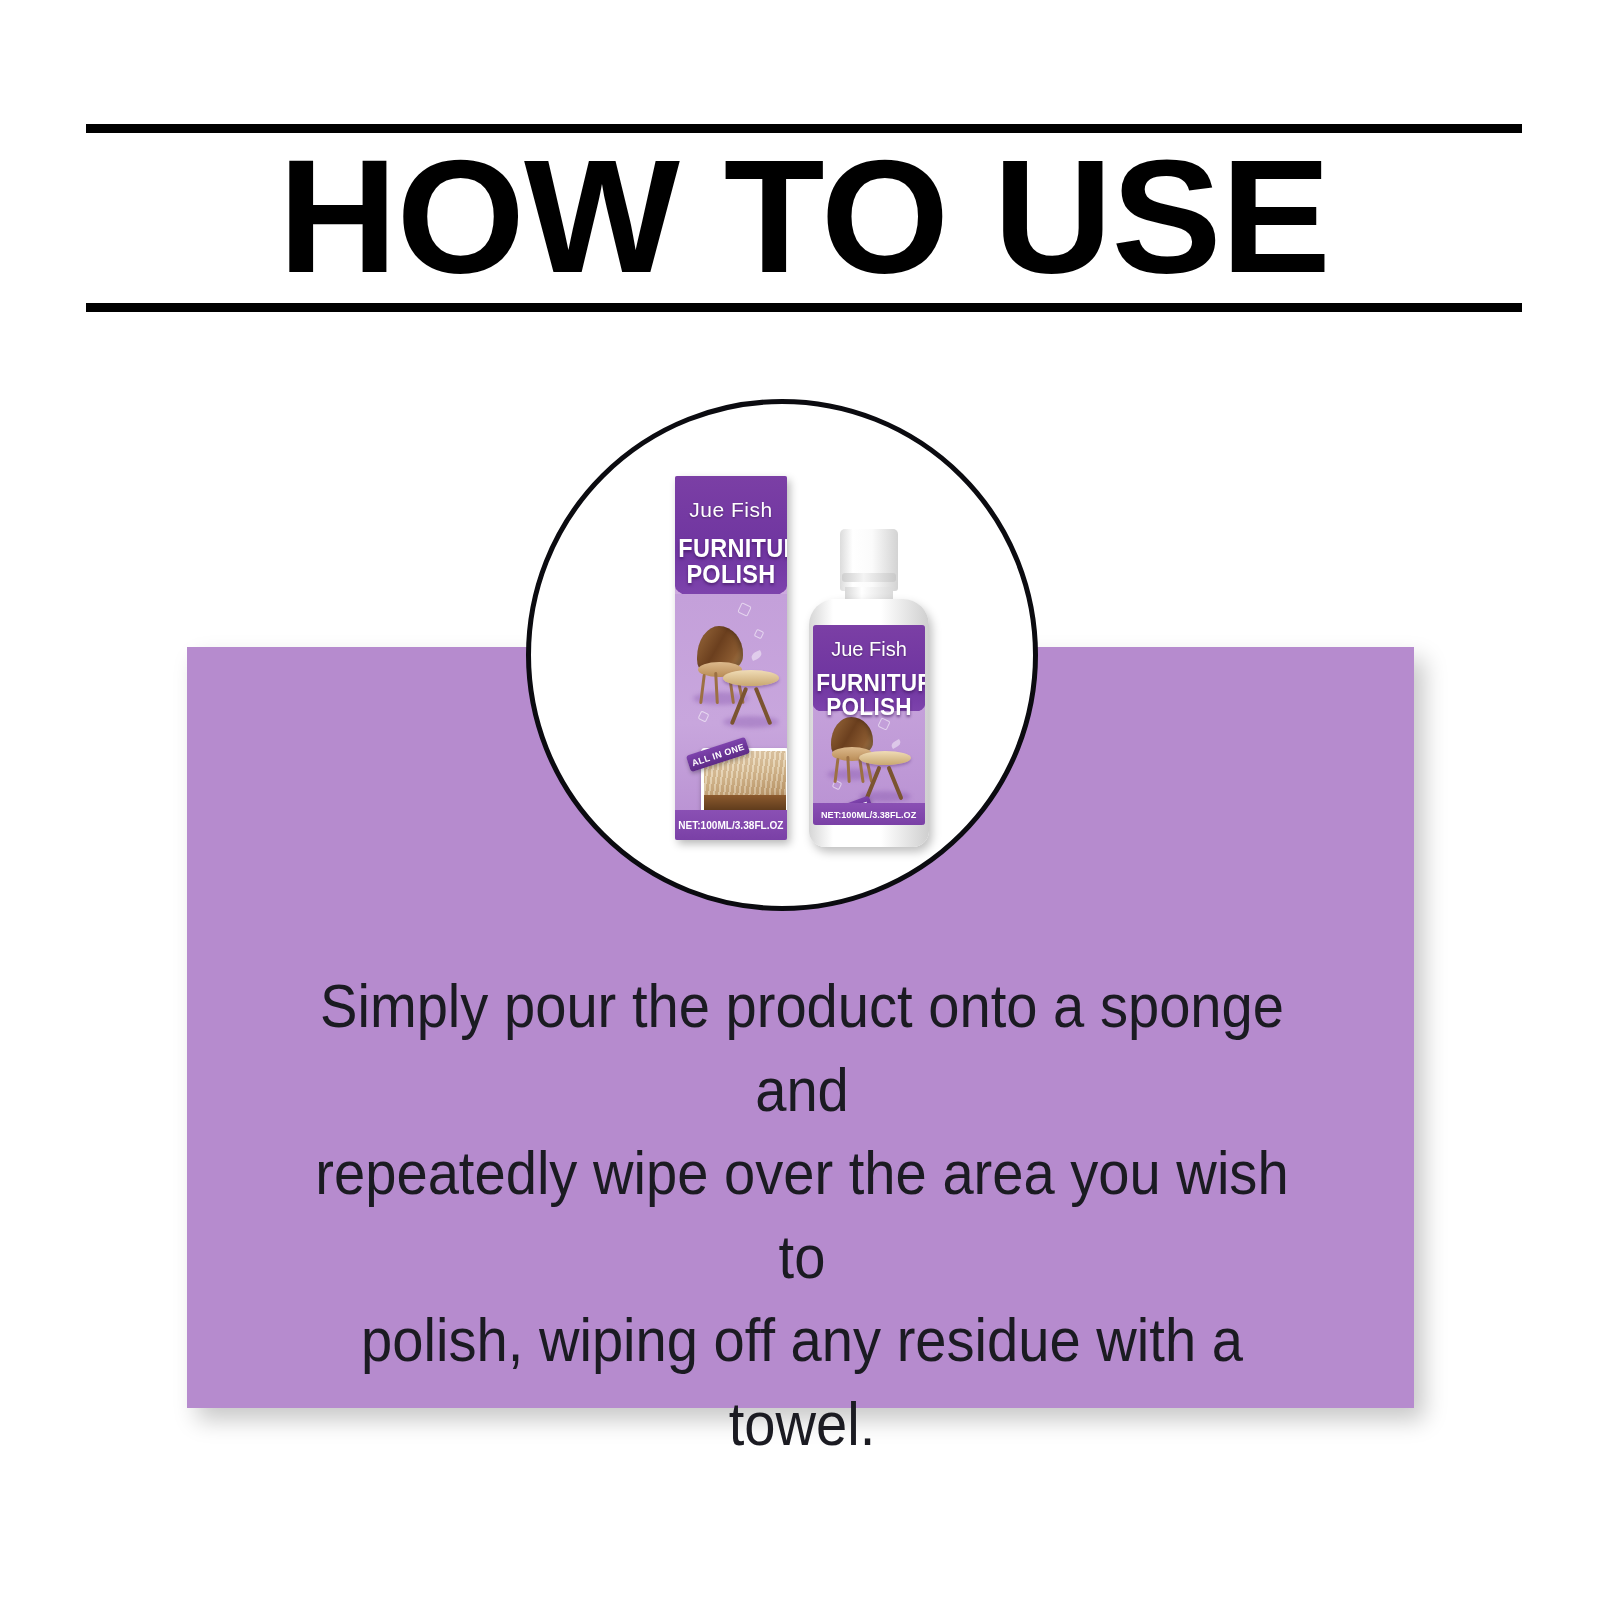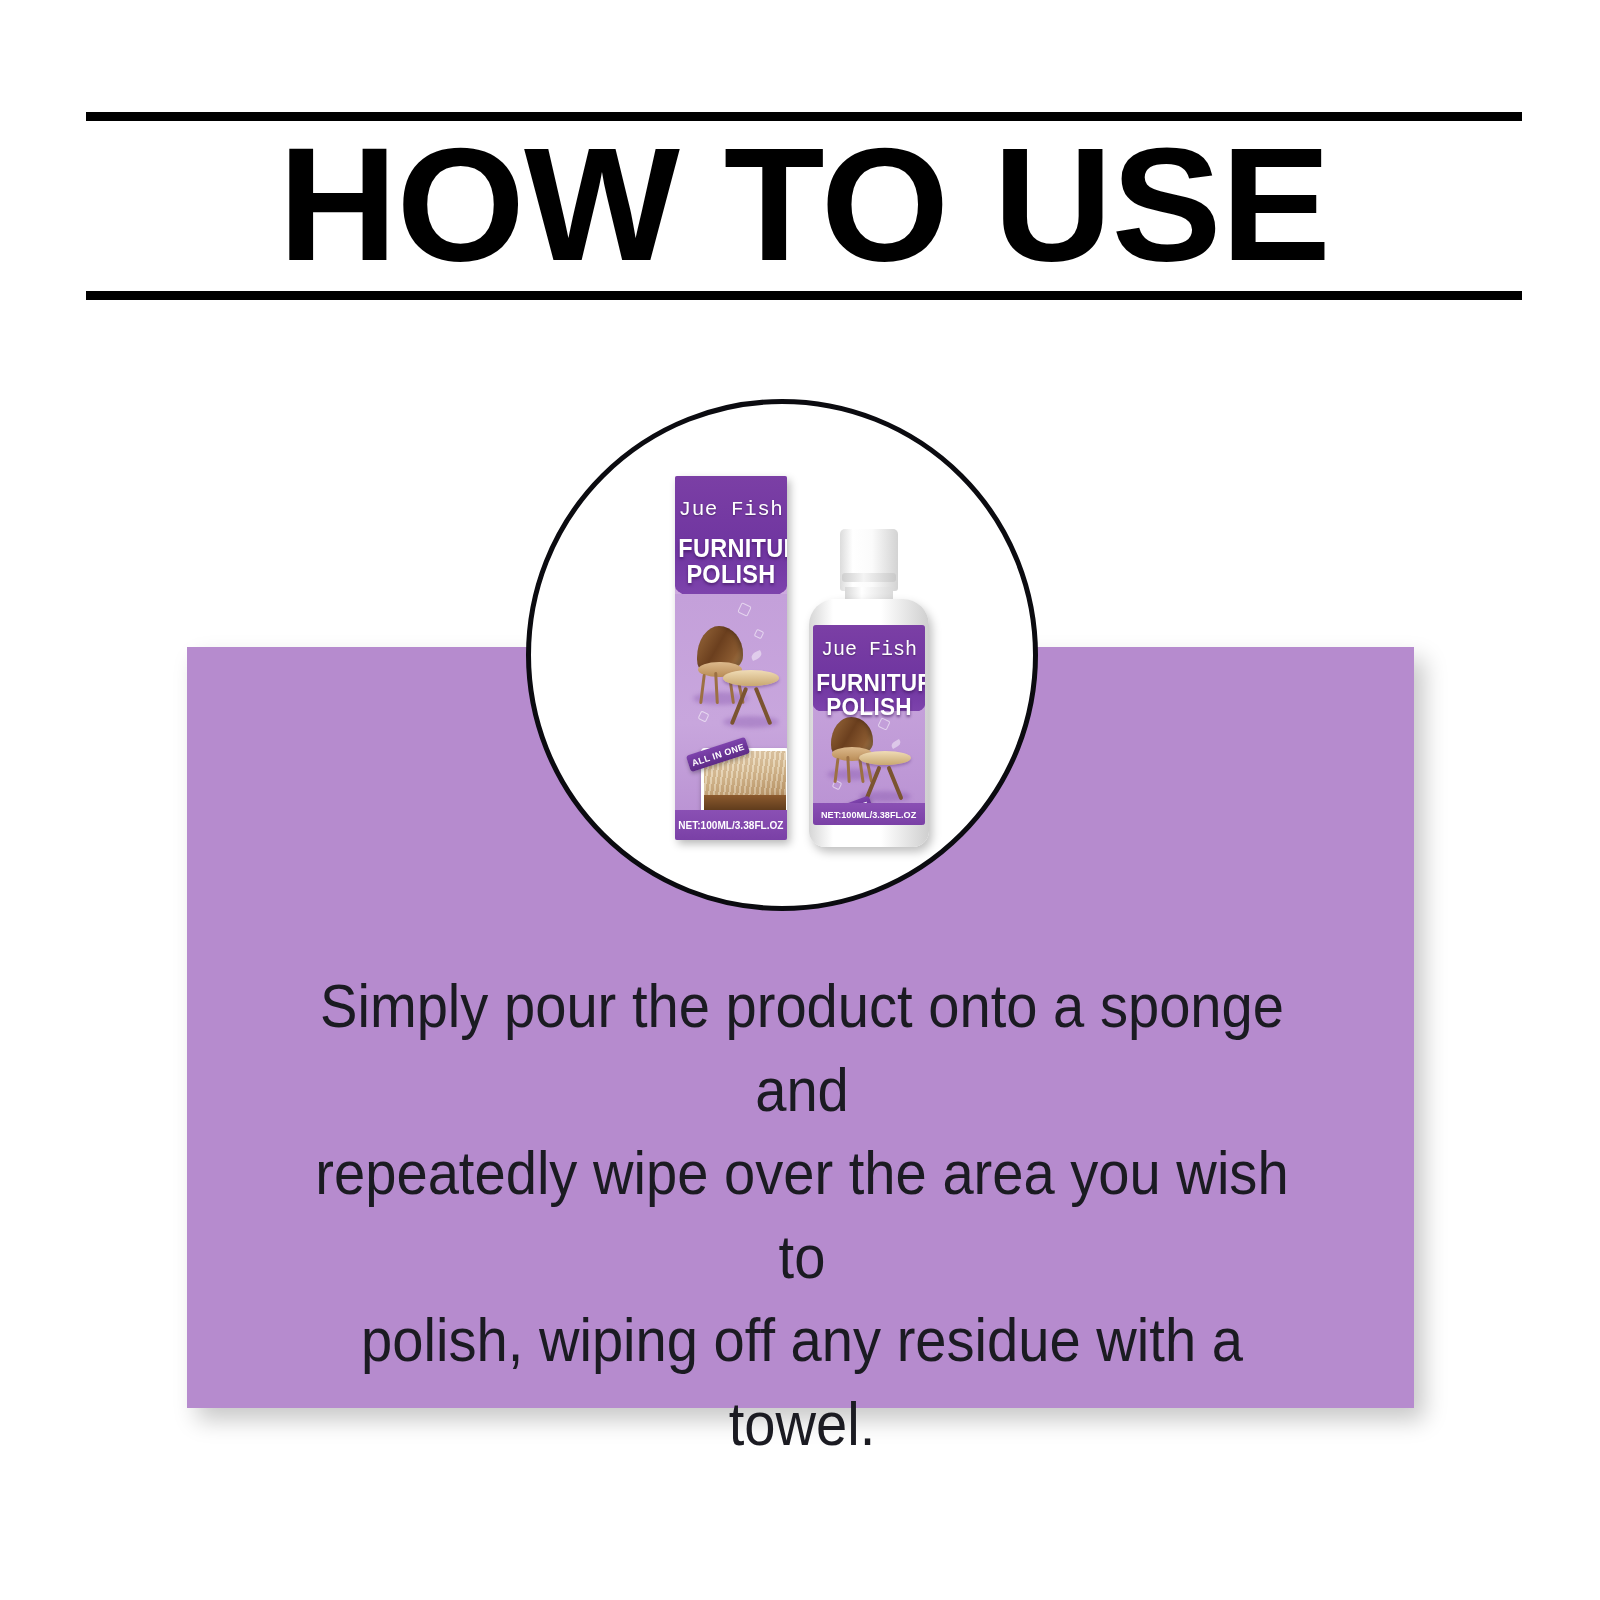--- a/index.html
+++ b/index.html
@@ -7,21 +7,21 @@
     width:1600px;height:1600px;
     background:#ffffff;
     font-family:"Liberation Sans", sans-serif;
     overflow:hidden;
     position:relative;
   }
 
   
   #header{
     position:absolute;
-    left:86px; top:104px;
+    left:86px; top:116px;
     width:1436px; height:196px;
   }
   .rule{
     position:absolute;left:0;width:100%;
     height:9px;background:#000000;
   }
   .rule.top{top:8px;}
   .rule.bottom{bottom:0px;}
   #page-title{
     position:absolute;
@@ -93,21 +93,21 @@
   .box .box-body{
     position:absolute;left:0;top:118px;width:100%;bottom:30px;
     background:linear-gradient(180deg,#c4a0da 0%,#c8a6dd 60%,#bb94d4 100%);
   }
   .box .box-foot{
     position:absolute;left:0;bottom:0;width:100%;height:30px;
     background:linear-gradient(180deg,#8a50b4 0%,#7a40a6 100%);
     display:flex;align-items:center;justify-content:center;
   }
   .brand-serif{
-    font-family:Liberation Mono, monospace;
+    font-family:Liberation Sans, sans-serif;
     color:#ffffff;
     text-shadow:0 1px 2px rgba(0,0,0,.35);
   }
   .box .brand{
     position:absolute;left:0;right:0;top:22px;
     text-align:center;font-size:21px;letter-spacing:.5px;
   }
   .headline{
     font-family:"Liberation Sans", sans-serif;
     font-weight:bold;

